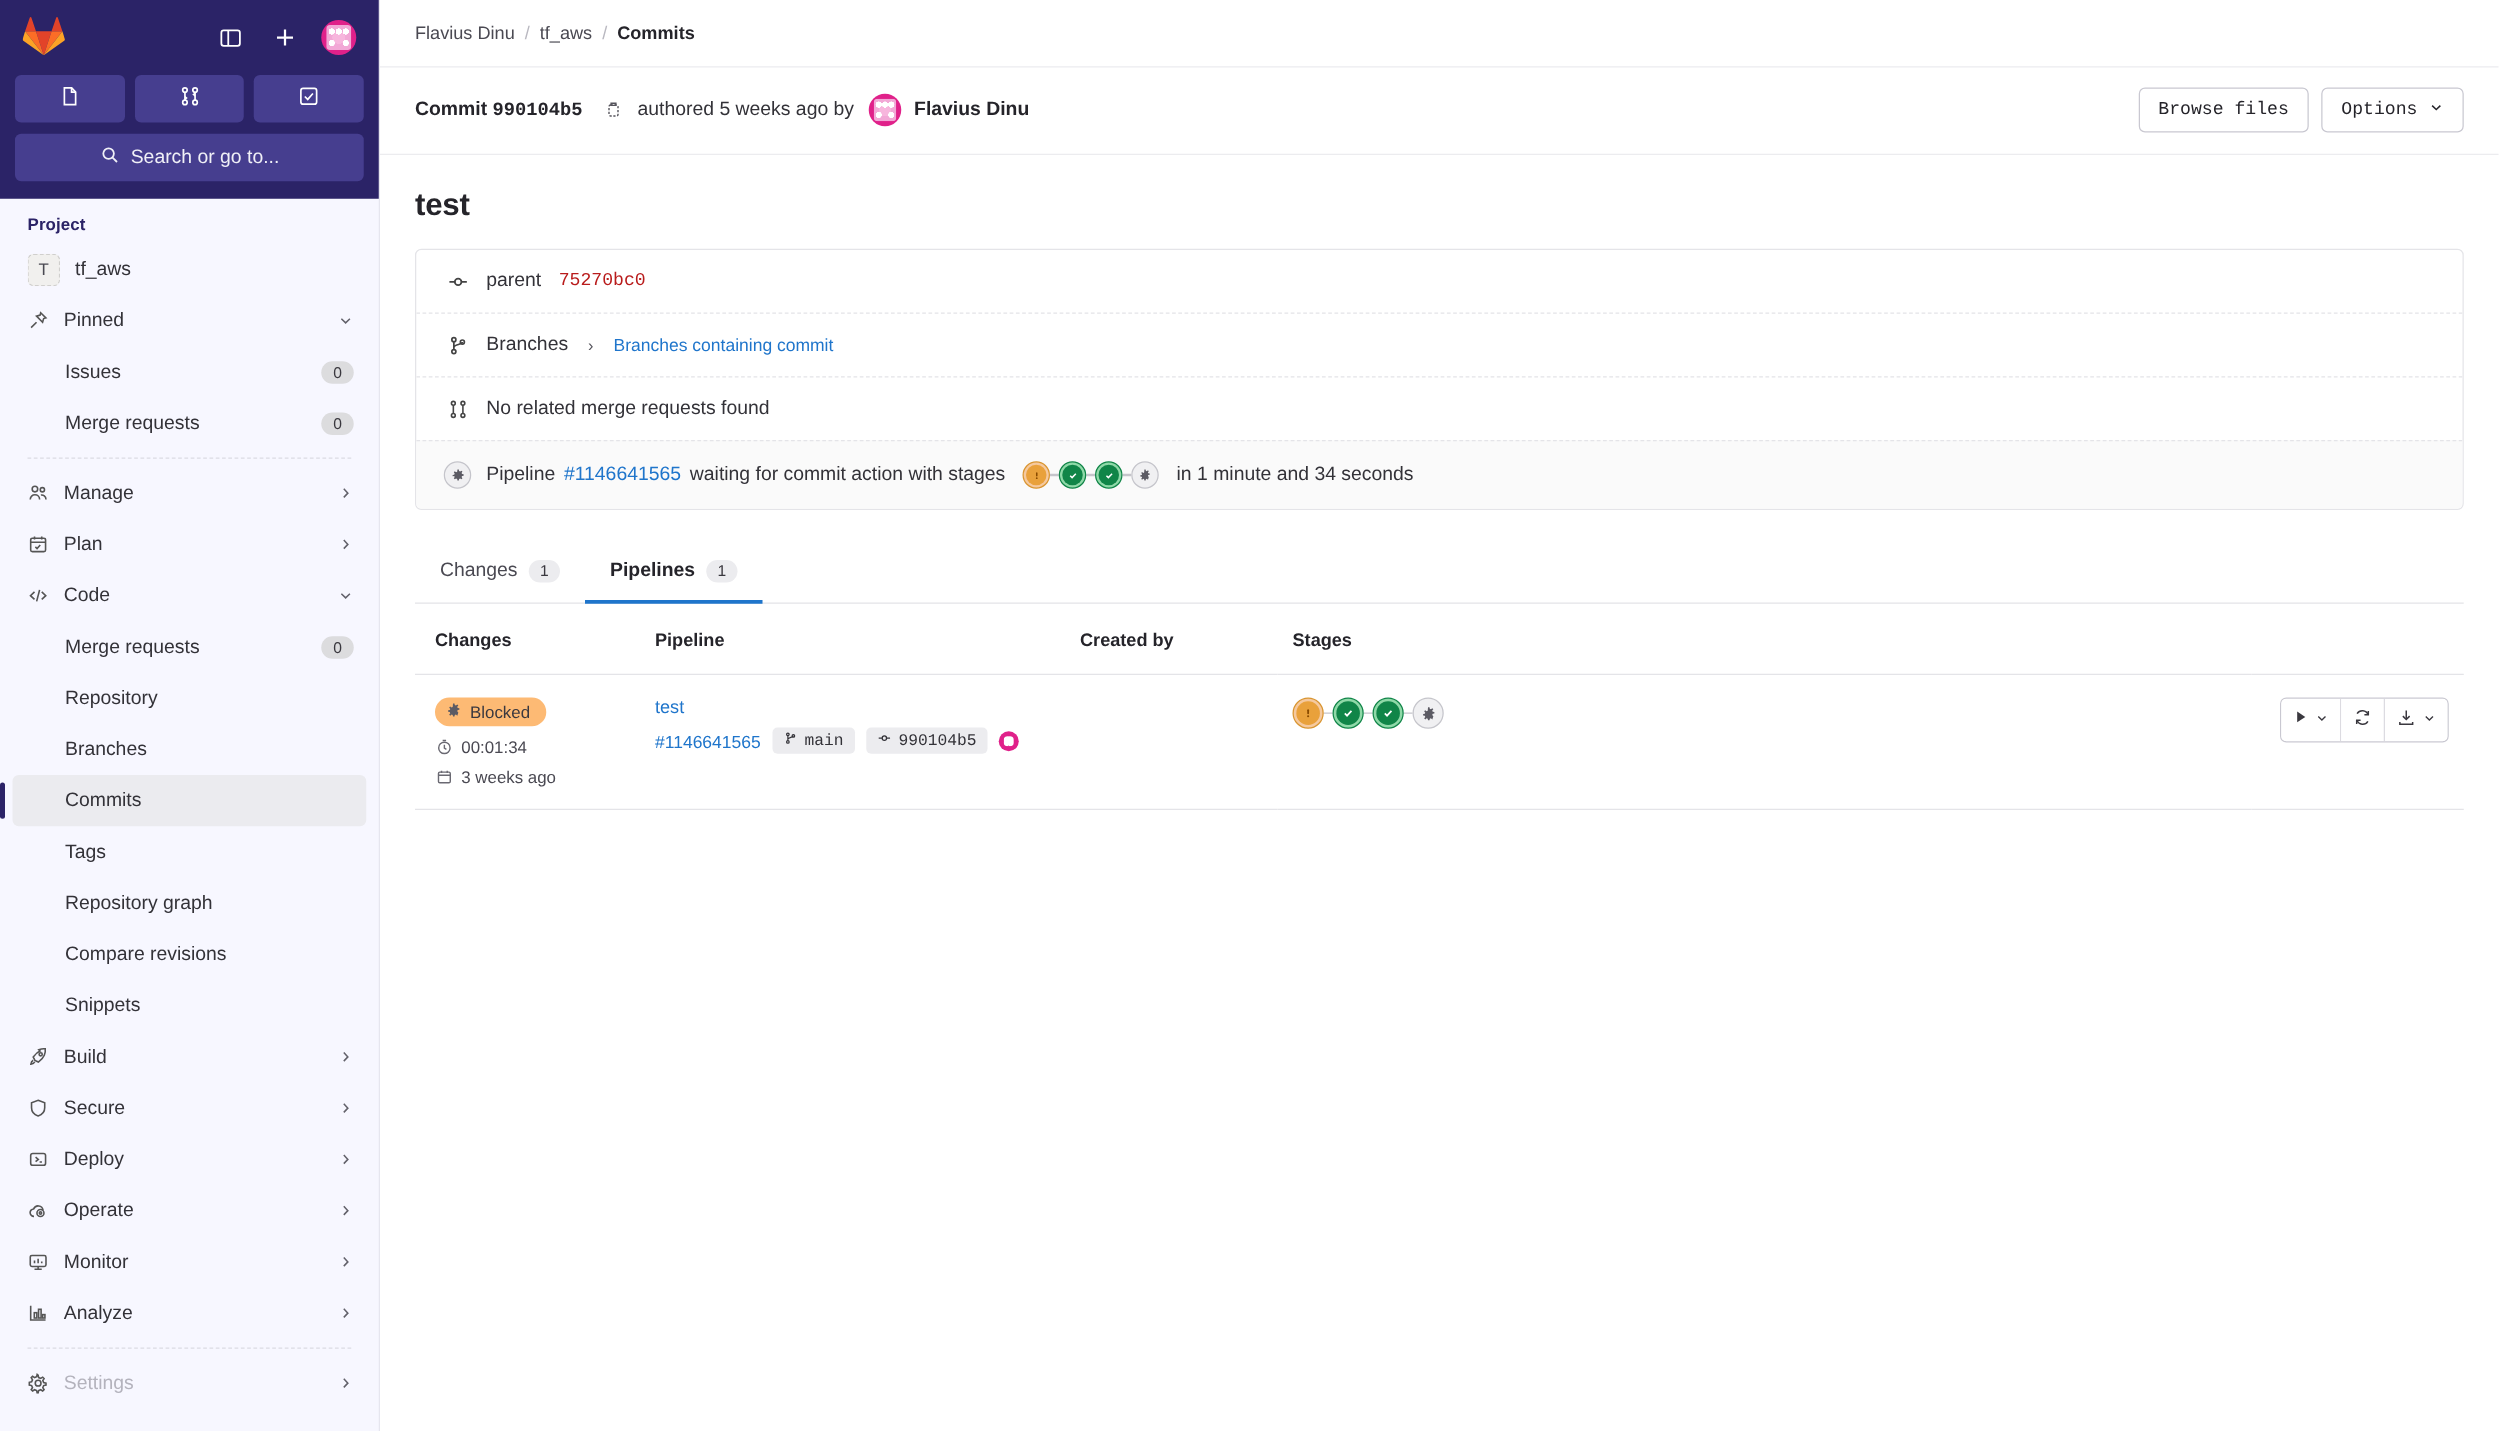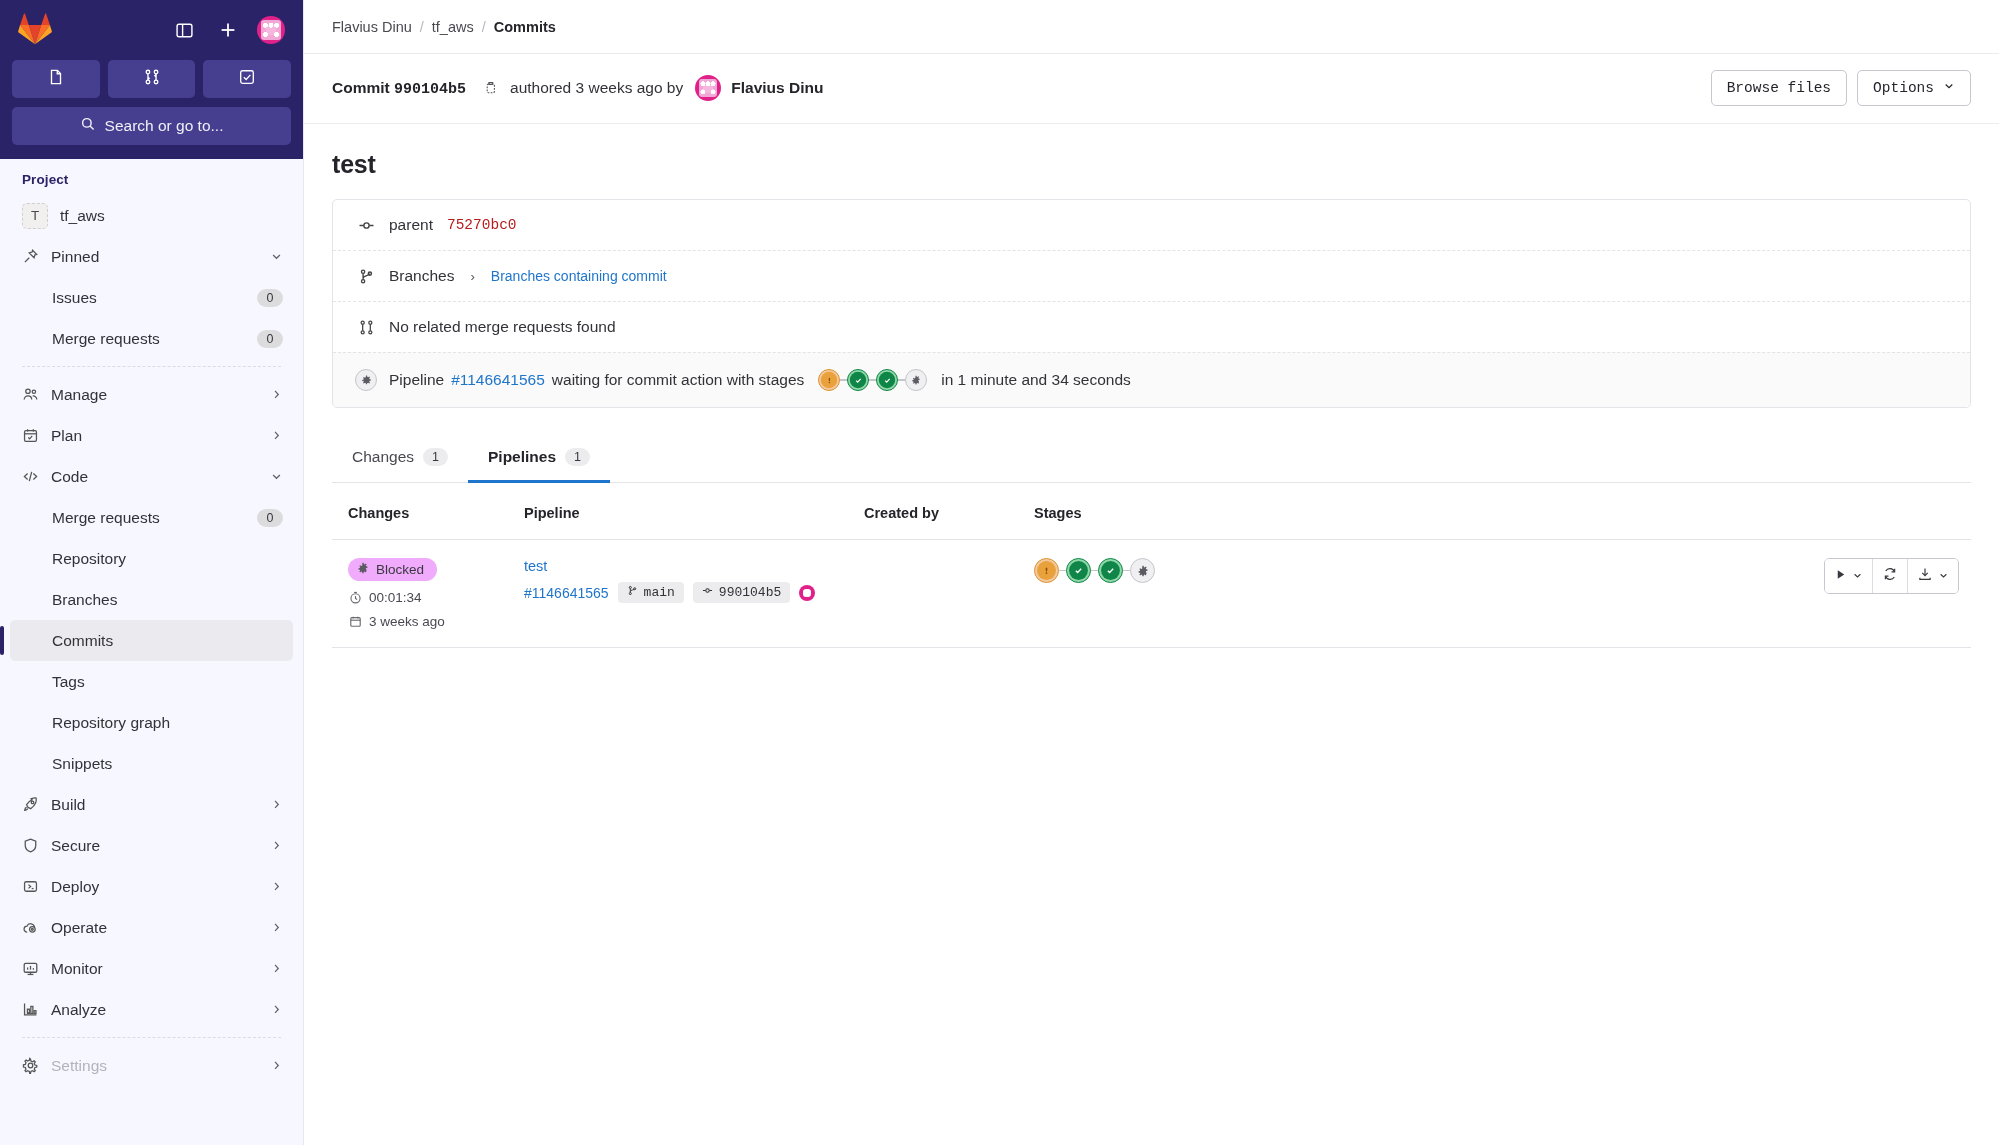--- a/index.html
+++ b/index.html
@@ -176,21 +176,21 @@
   .ptable { width: 100%; border-collapse: collapse; }
   .ptable th {
     text-align: left; font-size: 14.5px; font-weight: bold; color: #25242a;
     padding: 22px 12px 18px 12px; border-bottom: 1px solid #e4e4e8;
   }
   .ptable td { padding: 18px 12px; vertical-align: top; border-bottom: 1px solid #e4e4e8; }
   .ptable th:first-child, .ptable td:first-child { padding-left: 16px; }
 
   .badge-blocked {
     display: inline-flex; align-items: flex-end; gap: 7px;
-    background: #f0abfc; color: #3a383f; border-radius: 13px;
+    background: #fdba74; color: #3a383f; border-radius: 13px;
     padding: 4px 13px 4px 9px; font-size: 13.5px;
   }
   .meta-line { display: flex; align-items: center; gap: 7px; font-size: 13.5px; color: #4a4952; margin-top: 9px; }
   .meta-line .mi { width: 14px; height: 14px; display: flex; align-items: center; justify-content: center; color: #6a6972; }
 
   .pipe-name { color: #1f75cb; font-size: 14.5px; cursor: pointer; display: block; margin-bottom: 8px; }
   .pipe-meta { display: flex; align-items: center; gap: 9px; flex-wrap: wrap; }
   .ref-chip {
     display: inline-flex; align-items: center; gap: 6px;
     background: #ececef; border-radius: 4px; padding: 3px 9px;
@@ -378,20 +378,23 @@
           <div class="sb-item sub active">
             <span class="sb-label">Commits</span>
           </div>
           <div class="sb-item sub">
             <span class="sb-label">Tags</span>
           </div>
           <div class="sb-item sub">
             <span class="sb-label">Repository graph</span>
           </div>
           <div class="sb-item sub">
+            <span class="sb-label">Compare revisions</span>
+          </div>
+          <div class="sb-item sub">
             <span class="sb-label">Snippets</span>
           </div>
           <div class="sb-item">
             <span class="sb-ico">
               <svg width="17" height="17" viewBox="0 0 20 20" fill="none" stroke="currentColor" stroke-width="1.5">
                 <path d="M10.6 3.3c3.4-1.3 6.1-.9 6.1-.9s.4 2.7-.9 6.1c-1 2.6-4 5.2-5.6 6.4l-3.2-1.6-1.6-3.2c1.2-1.6 3.8-4.6 6.4-5.6z"></path>
                 <circle cx="12.4" cy="7.6" r="1.5"></circle>
                 <path d="M5.4 13.1c-1.3.6-2 2-2.2 3.7 1.7-.2 3.1-.9 3.7-2.2"></path>
               </svg>
             </span>
@@ -513,21 +516,21 @@
       <span class="ch-sha">
         <span>Commit</span>
         <code>990104b5</code>
       </span>
       <span class="copy-btn">
         <svg width="16" height="16" viewBox="0 0 20 20" fill="none" stroke="currentColor" stroke-width="1.4">
           <rect x="6.5" y="5" width="9" height="11" rx="1.6" stroke-dasharray="2.2 1.6"></rect>
           <path d="M8.6 3.2h4.8v2.2H8.6z"></path>
         </svg>
       </span>
-      <span class="ch-by">authored 3 weeks ago by</span>
+      <span class="ch-by">authored 5 weeks ago by</span>
       <span class="avatar-identicon md" style="margin-left:12px"></span>
       <span class="ch-author">Flavius Dinu</span>
 
       <div class="ch-actions">
         <button class="btn">Browse files</button>
         <button class="btn">
           <span>Options</span>
           <span>
             <svg width="12" height="12" viewBox="0 0 16 16" fill="none" stroke="currentColor" stroke-width="1.6">
                 <path d="M3.6 6l4.4 4.2L12.4 6"></path>

